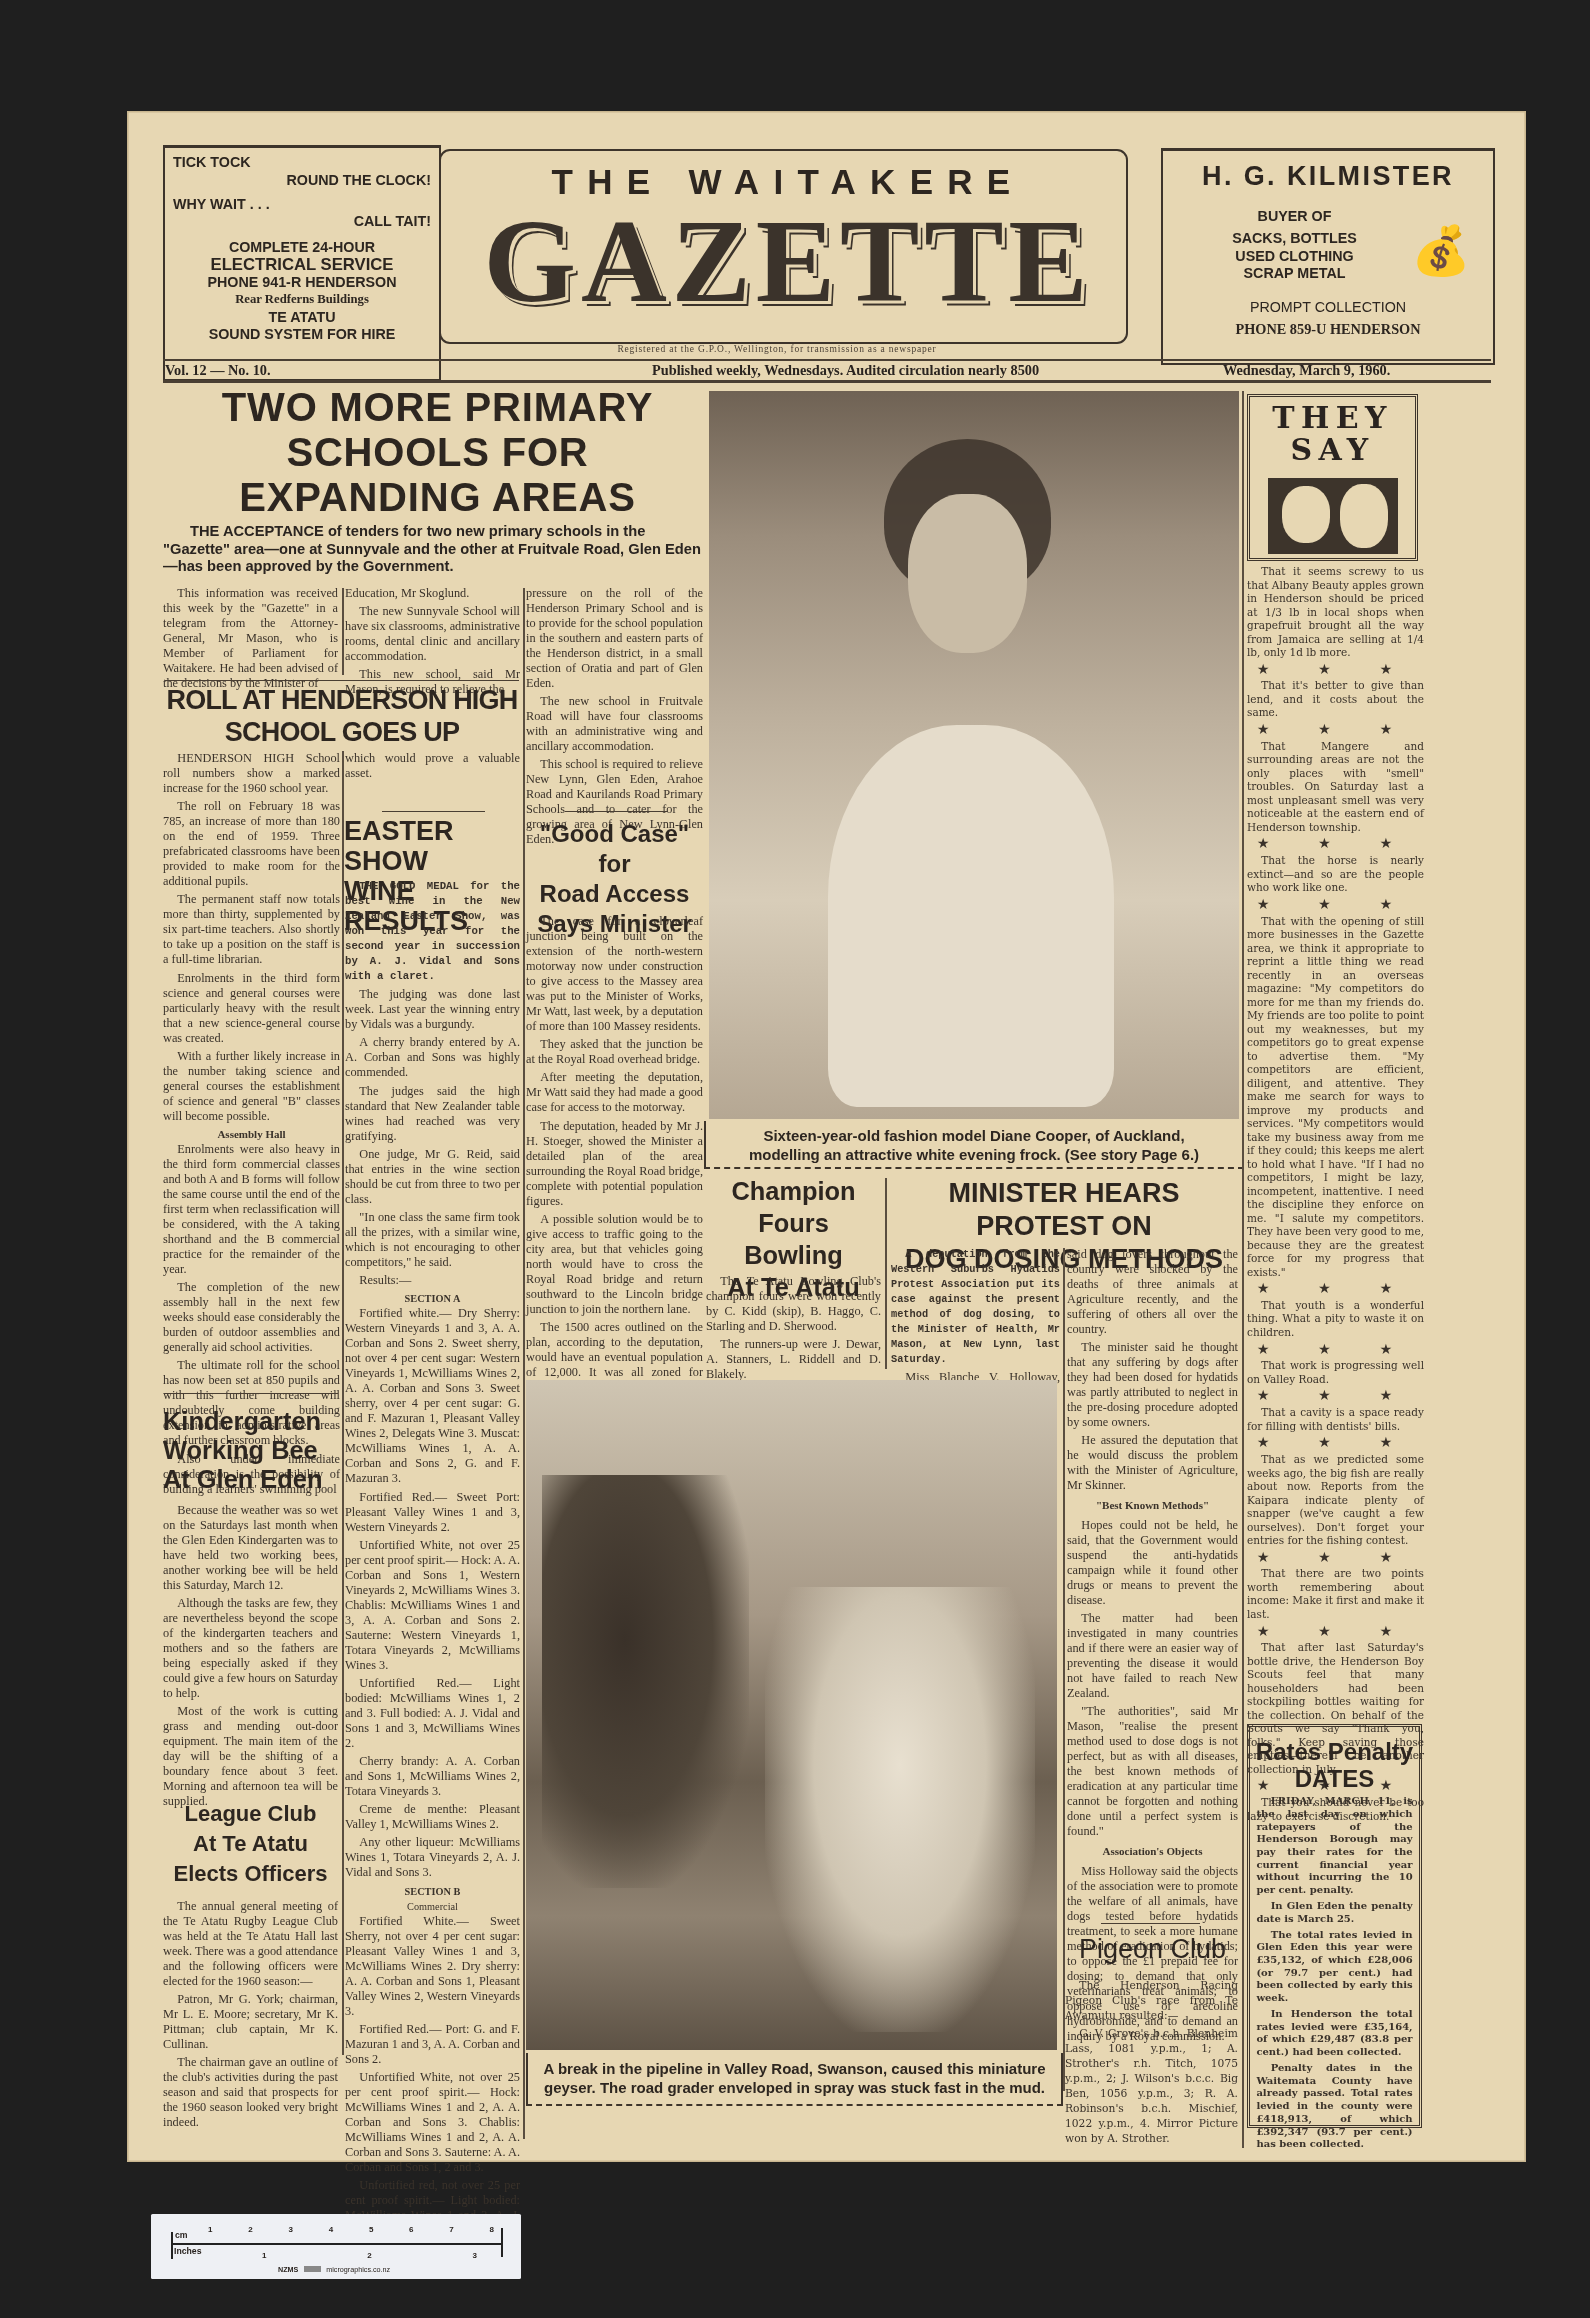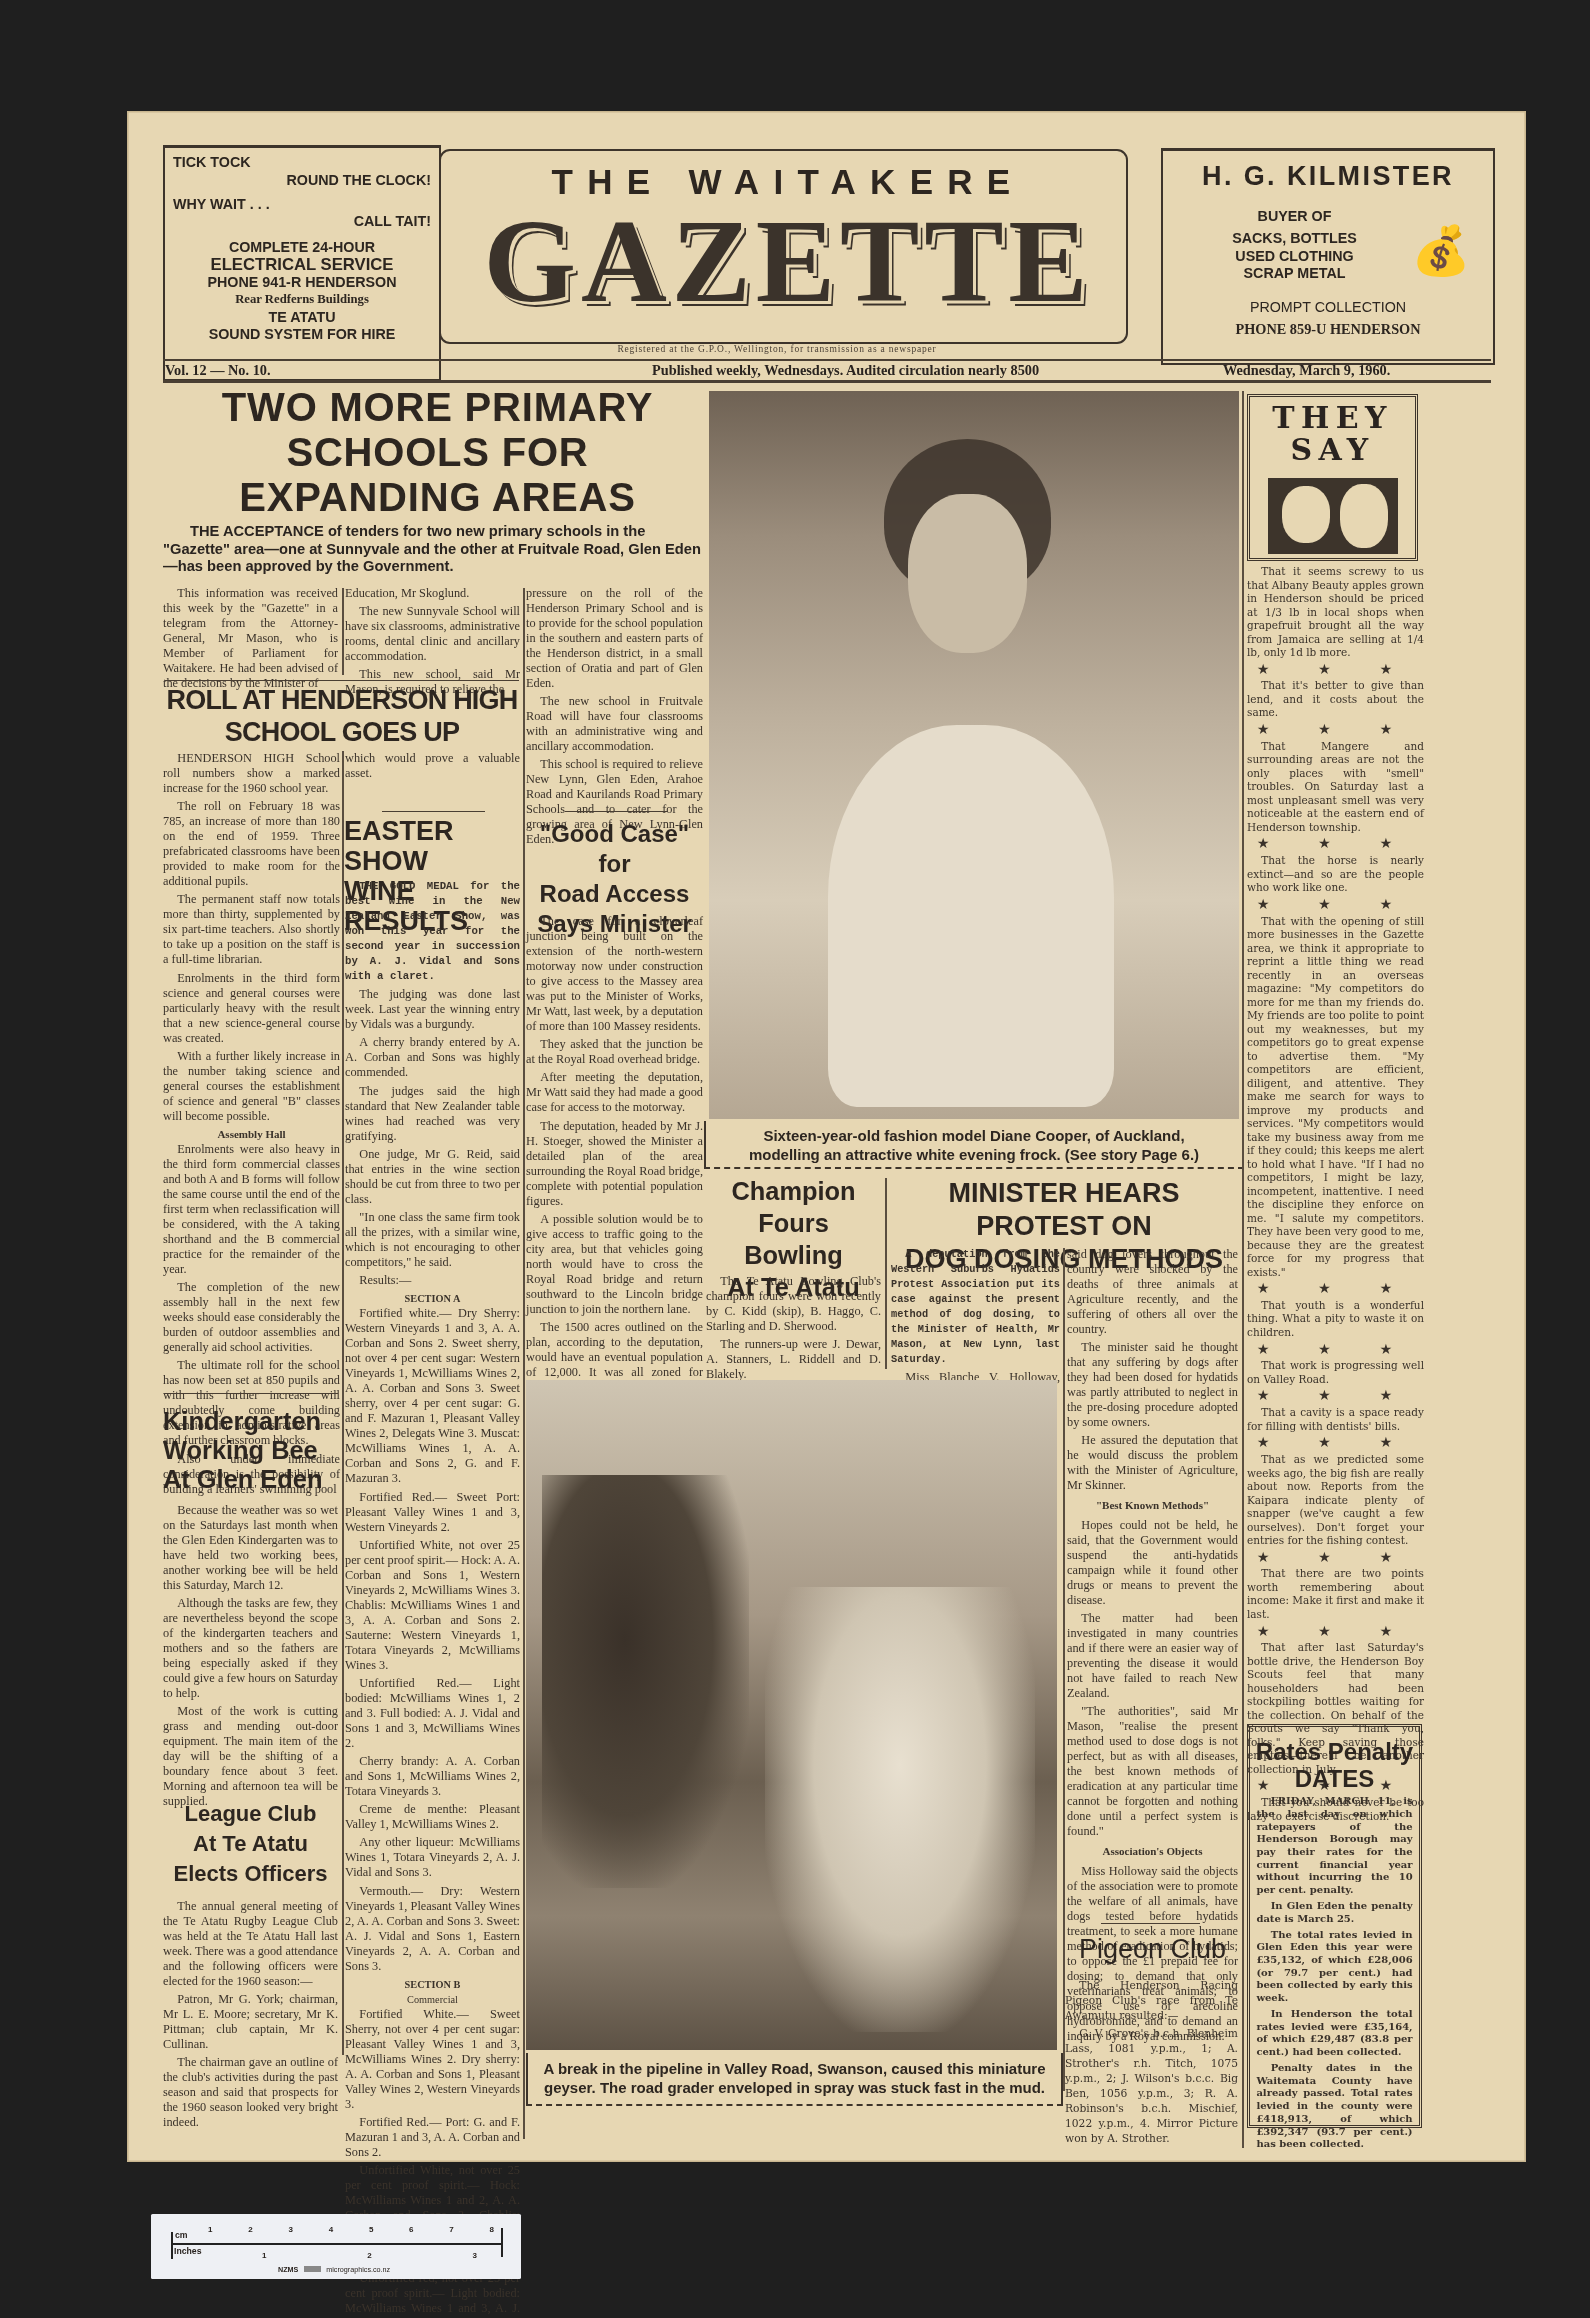--- a/index.html
+++ b/index.html
@@ -120,21 +120,20 @@
   <p>"In one class the same firm took all the prizes, with a similar wine, which is not encouraging to other competitors," he said.</p>
   <p>Results:—</p>
   <div class="center" style="font-weight:bold;font-size:10.3px;">SECTION A</div>
   <p>Fortified white.— Dry Sherry: Western Vineyards 1 and 3, A. A. Corban and Sons 2. Sweet sherry, not over 4 per cent sugar: Western Vineyards 1, McWilliams Wines 2, A. A. Corban and Sons 3. Sweet sherry, over 4 per cent sugar: G. and F. Mazuran 1, Pleasant Valley Wines 2, Delegats Wine 3. Muscat: McWilliams Wines 1, A. A. Corban and Sons 2, G. and F. Mazuran 3.</p>
   <p>Fortified Red.— Sweet Port: Pleasant Valley Wines 1 and 3, Western Vineyards 2.</p>
   <p>Unfortified White, not over 25 per cent proof spirit.— Hock: A. A. Corban and Sons 1, Western Vineyards 2, McWilliams Wines 3. Chablis: McWilliams Wines 1 and 3, A. A. Corban and Sons 2. Sauterne: Western Vineyards 1, Totara Vineyards 2, McWilliams Wines 3.</p>
   <p>Unfortified Red.— Light bodied: McWilliams Wines 1, 2 and 3. Full bodied: A. J. Vidal and Sons 1 and 3, McWilliams Wines 2.</p>
   <p>Cherry brandy: A. A. Corban and Sons 1, McWilliams Wines 2, Totara Vineyards 3.</p>
   <p>Creme de menthe: Pleasant Valley 1, McWilliams Wines 2.</p>
   <p>Any other liqueur: McWilliams Wines 1, Totara Vineyards 2, A. J. Vidal and Sons 3.</p>
-  <p>Vermouth.— Dry: Western Vineyards 1, Pleasant Valley Wines 2, A. A. Corban and Sons 3. Sweet: A. J. Vidal and Sons 1, Eastern Vineyards 2, A. A. Corban and Sons 3.</p>
   <div class="center" style="font-weight:bold;font-size:10.3px;">SECTION B</div>
   <div class="center" style="font-size:10.3px;">Commercial</div>
   <p>Fortified White.— Sweet Sherry, not over 4 per cent sugar: Pleasant Valley Wines 1 and 3, McWilliams Wines 2. Dry sherry: A. A. Corban and Sons 1, Pleasant Valley Wines 2, Western Vineyards 3.</p>
   <p>Fortified Red.— Port: G. and F. Mazuran 1 and 3, A. A. Corban and Sons 2.</p>
   <p>Unfortified White, not over 25 per cent proof spirit.— Hock: McWilliams Wines 1 and 2, A. A. Corban and Sons 3. Chablis: McWilliams Wines 1 and 2, A. A. Corban and Sons 3. Sauterne: A. A. Corban and Sons 1, 2 and 3.</p>
   <p>Unfortified red, not over 25 per cent proof spirit.— Light bodied: McWilliams Wines 1 and 3, A. J. Vidal and Sons 2. Full bodied: McWilliams Wines 1 and 3, A. J. Vidal and Sons 2.</p>
 </div>
 
 <div class="rule-h" style="left:565px;top:811px;width:103px;height:0.8px;"></div>
 <div class="abs hl" style="left:526px;top:819px;width:177px;font-size:24px;line-height:30px;">

